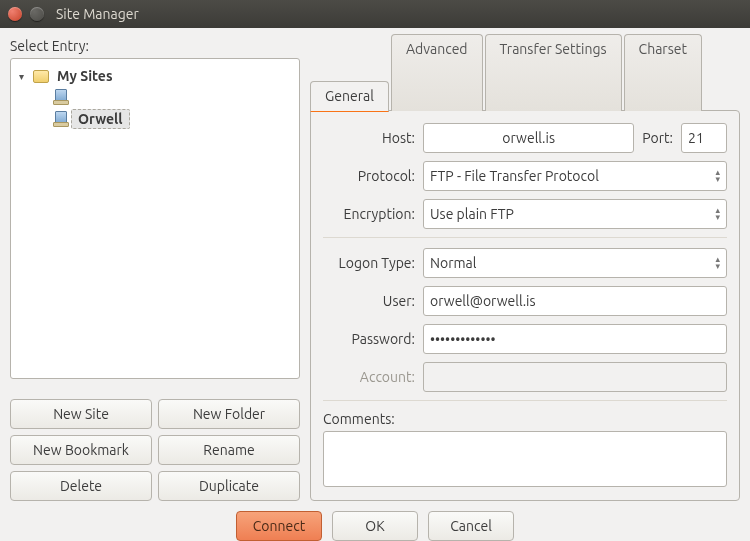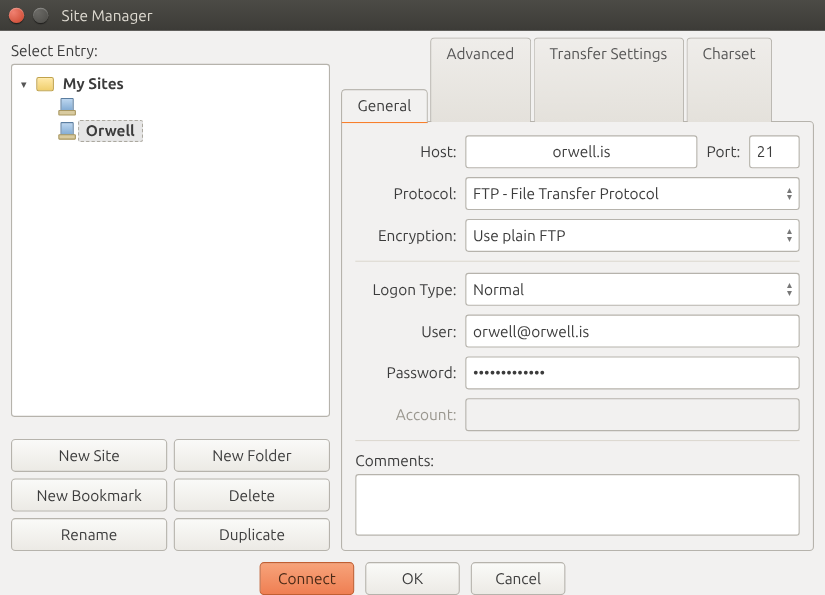--- a/index.html
+++ b/index.html
@@ -236,22 +236,22 @@
         </div>
         <div class="tree-row child selected">
           <span class="site-icon"></span>
           <span class="label">Orwell</span>
         </div>
       </div>
       <div class="btn-grid">
         <button class="gtk">New Site</button>
         <button class="gtk">New Folder</button>
         <button class="gtk">New Bookmark</button>
+        <button class="gtk">Rename</button>
         <button class="gtk">Delete</button>
-        <button class="gtk">Rename</button>
         <button class="gtk">Duplicate</button>
       </div>
     </div>
 
     <div class="right">
       <div class="tabs">
         <div class="tab active">General</div>
         <div class="tab">Advanced</div>
         <div class="tab">Transfer Settings</div>
         <div class="tab">Charset</div>

